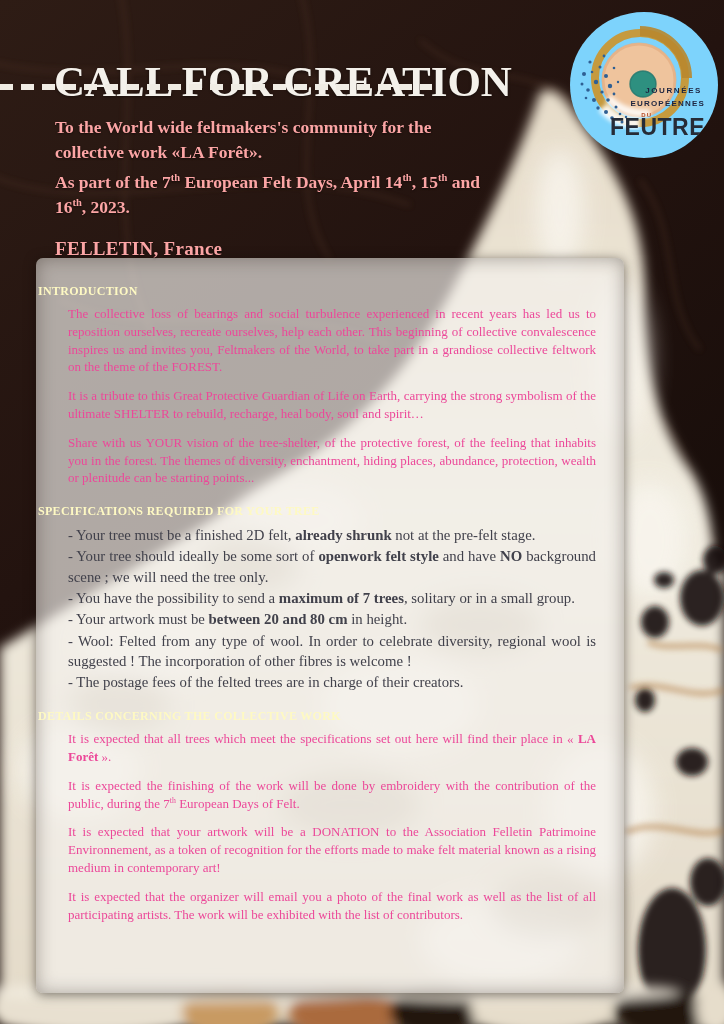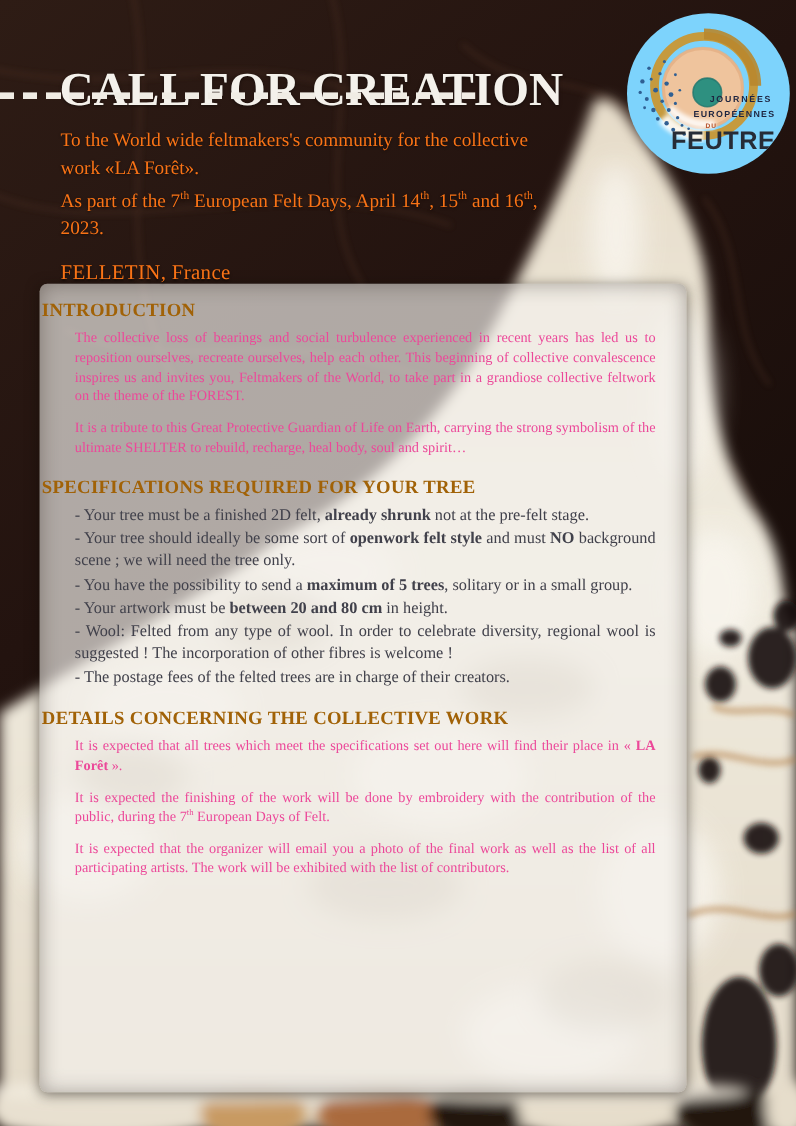--- a/index.html
+++ b/index.html
@@ -6,21 +6,21 @@
   body{width:724px;height:1024px;overflow:hidden;background:#1a100c;font-family:"Liberation Serif",serif;}
   .poster{position:relative;width:724px;height:1024px;overflow:hidden;padding-left:48px;}
   .bg{position:absolute;left:0;top:0;width:724px;height:1024px;z-index:0;}
   .bg svg{display:block;}
 
   
   .title{position:absolute;left:54px;top:28px;z-index:3;font-size:43px;font-weight:bold;
          color:#f4f1eb;letter-spacing:0px;text-shadow:0 1px 3px rgba(0,0,0,.45);white-space:nowrap;}
   .dash-line{position:absolute;left:0;top:84px;width:432px;height:6px;z-index:3;
          background:repeating-linear-gradient(90deg,#f0ece4 0 13px,rgba(0,0,0,0) 13px 21px);}
-  .hsub{position:absolute;left:55px;z-index:3;color:#f97316;font-weight:normal;font-size:17.5px;
+  .hsub{position:absolute;left:55px;z-index:3;color:#fca5a5;font-weight:bold;font-size:17.5px;
         line-height:1.45;width:440px;text-shadow:0 1px 2px rgba(0,0,0,.5);}
   .sub1{top:97px;}
   .sub2{top:152px;}
   .loc{top:216px;font-size:19px;letter-spacing:.3px;}
   sup{font-size:60%;line-height:0;}
 
   
   .logo{position:absolute;left:570px;top:12px;width:148px;height:146px;background:#7dd3fc;
         border-radius:50%;z-index:4;overflow:hidden;}
   .logo svg{position:absolute;left:0;top:0;}
@@ -29,21 +29,21 @@
   .lt1{right:16px;top:74px;font-size:8px;letter-spacing:1.6px;}
   .lt2{right:13px;top:87px;font-size:8px;letter-spacing:1.2px;}
   .lt3{right:66px;top:100px;font-size:6px;color:#b5502a;letter-spacing:1px;}
   .lt4{left:40px;top:102px;font-size:23px;letter-spacing:.5px;color:#262c37;}
 
   
   .panel{position:absolute;left:36px;top:258px;width:588px;height:735px;z-index:2;
          background:rgba(243,240,236,0.68);border-radius:7px;overflow:hidden;
          box-shadow:0 2px 12px rgba(20,12,8,.55), inset 0 0 18px rgba(40,28,22,.38);
          padding:10px 0 6px 2px;box-sizing:border-box;}
-  .panel h2{margin:4px 0 6px 0;font-size:17px;font-weight:bold;color:#a16207;letter-spacing:.3px;}
+  .panel h2{margin:16px 0 6px 0;font-size:12px;font-weight:bold;color:#fef9c3;letter-spacing:.3px;}
   .panel section{margin-top:0;}
   .panel section + section{margin-top:17px;}
   .para{margin:0 0 11px 30px;width:528px;text-align:justify;font-size:13px;
         line-height:1.37;color:#ec4899;}
   .bullet{margin:0 0 1px 30px;width:528px;text-align:justify;font-size:14.8px;
         line-height:1.37;color:#41414b;}
   .para:last-child{margin-bottom:0;}
   .b{font-weight:bold;}
 </style>
 </head>
@@ -195,33 +195,35 @@
     <div class="logo-txt lt3">DU</div>
     <div class="logo-txt lt4">FEUTRE</div>
   </div>
 
   <div class="panel">
 
     <section>
       <h2>INTRODUCTION</h2>
       <p class="para">The collective loss of bearings and social turbulence experienced in recent years has led us to reposition ourselves, recreate ourselves, help each other. This beginning of collective convalescence inspires us and invites you, Feltmakers of the World, to take part in a grandiose collective feltwork on the theme of the FOREST.</p>
       <p class="para">It is a tribute to this Great Protective Guardian of Life on Earth, carrying the strong symbolism of the ultimate SHELTER to rebuild, recharge, heal body, soul and spirit…</p>
+      <p class="para">Share with us YOUR vision of the tree-shelter, of the protective forest, of the feeling that inhabits you in the forest. The themes of diversity, enchantment, hiding places, abundance, protection, wealth or plenitude can be starting points...</p>
     </section>
 
     <section>
       <h2>SPECIFICATIONS REQUIRED FOR YOUR TREE</h2>
       <p class="bullet"><span>- Your tree must be a finished 2D felt, </span><span class="b">already shrunk</span><span> not at the pre-felt stage.</span></p>
-      <p class="bullet"><span>- Your tree should ideally be some sort of </span><span class="b">openwork felt style</span><span> and must </span><span class="b">NO</span><span> background scene ; we will need the tree only.</span></p>
-      <p class="bullet"><span>- You have the possibility to send a </span><span class="b">maximum of 5 trees</span><span>, solitary or in a small group.</span></p>
+      <p class="bullet"><span>- Your tree should ideally be some sort of </span><span class="b">openwork felt style</span><span> and have </span><span class="b">NO</span><span> background scene ; we will need the tree only.</span></p>
+      <p class="bullet"><span>- You have the possibility to send a </span><span class="b">maximum of 7 trees</span><span>, solitary or in a small group.</span></p>
       <p class="bullet"><span>- Your artwork must be </span><span class="b">between 20 and 80 cm</span><span> in height.</span></p>
       <p class="bullet"><span>- Wool: Felted from any type of wool. In order to celebrate diversity, regional wool is suggested ! The incorporation of other fibres is welcome !</span></p>
       <p class="bullet"><span>- The postage fees of the felted trees are in charge of their creators.</span></p>
     </section>
 
     <section>
       <h2>DETAILS CONCERNING THE COLLECTIVE WORK</h2>
       <p class="para"><span>It is expected that all trees which meet the specifications set out here will find their place in « </span><span class="b">LA Forêt</span><span> ».</span></p>
       <p class="para"><span>It is expected the finishing of the work will be done by embroidery with the contribution of the public, during the 7</span><sup>th</sup><span> European Days of Felt.</span></p>
+      <p class="para"><span>It is expected that your artwork will be a DONATION to the Association Felletin Patrimoine Environnement, as a token of recognition for the efforts made to make felt material known as a rising medium in contemporary art!</span></p>
       <p class="para"><span>It is expected that the organizer will email you a photo of the final work as well as the list of all participating artists. The work will be exhibited with the list of contributors.</span></p>
     </section>
 
   </div>
 </div>
 
 </body></html>

